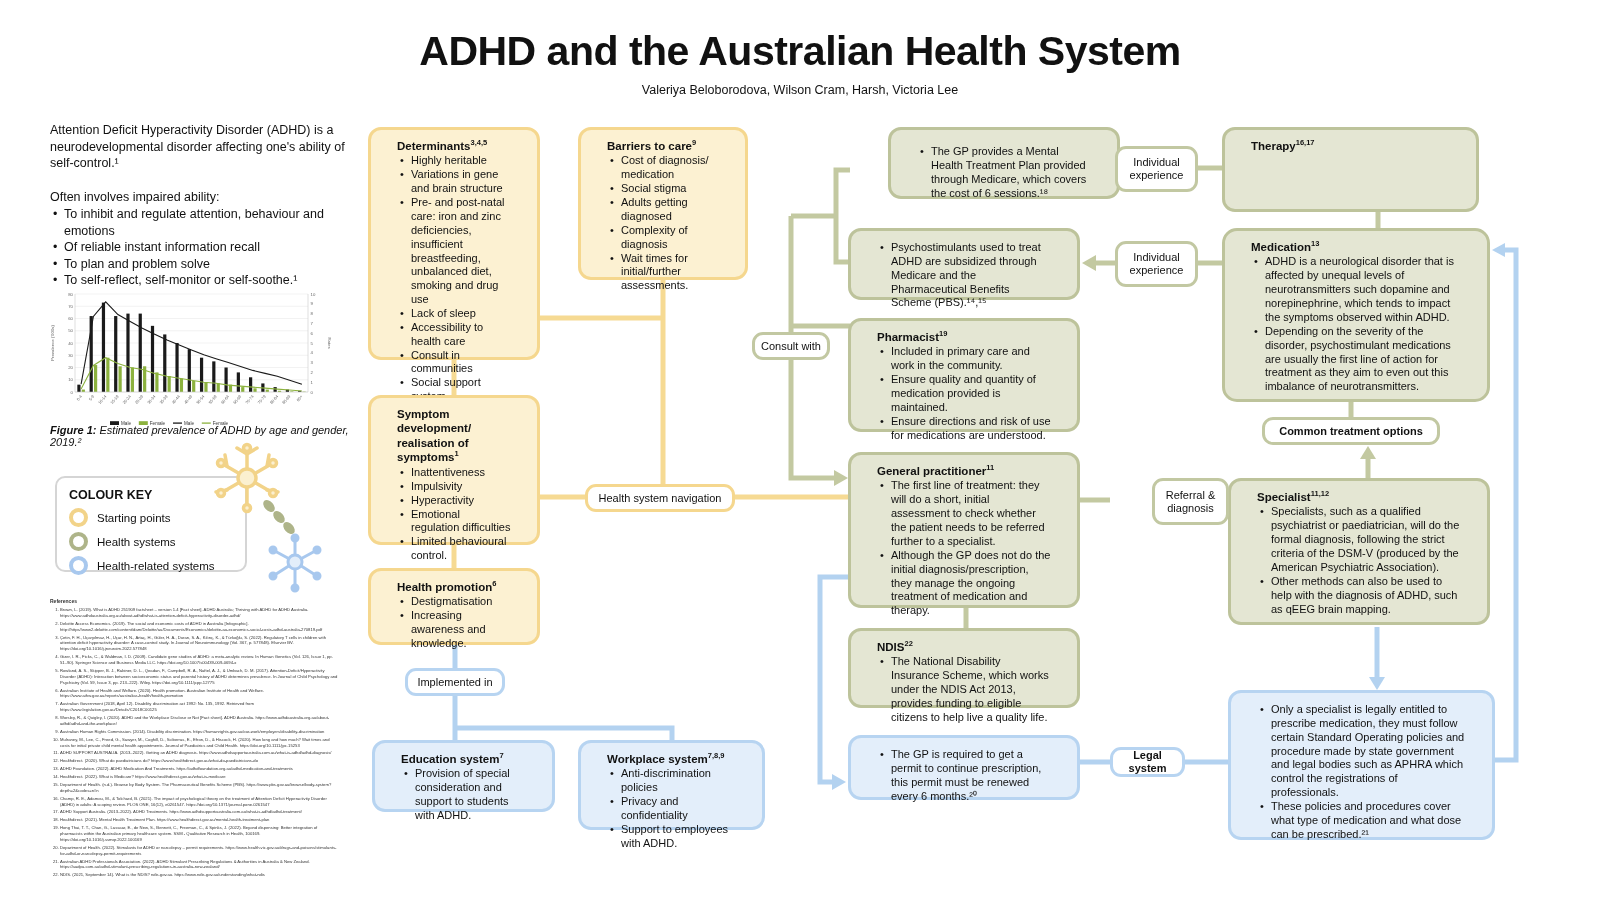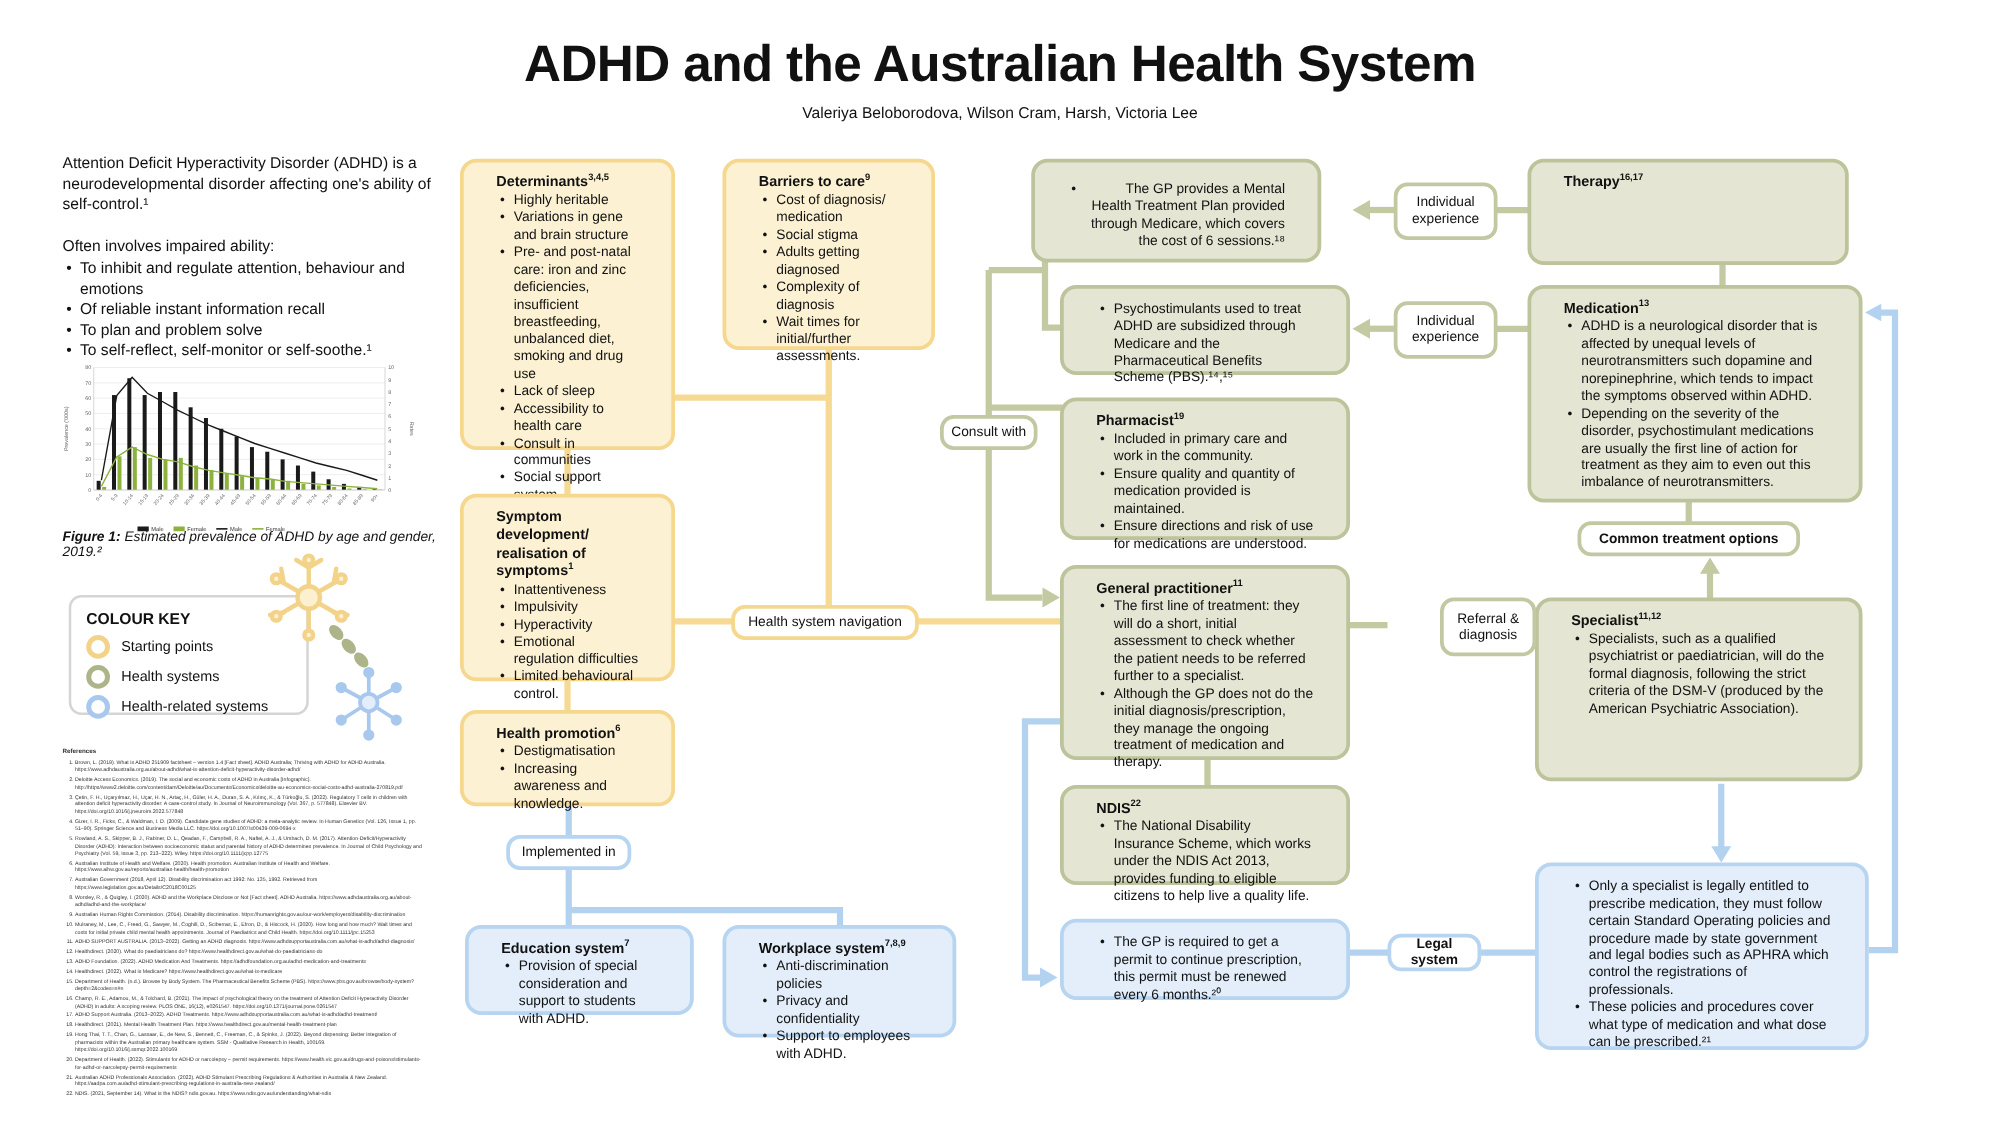--- a/index.html
+++ b/index.html
@@ -325,21 +325,21 @@
 </div>
 
 <div class="box yellow" style="left:368px;top:568px;width:172px;height:77px;">
   <div class="box-title"><span>Health promotion</span><sup>6</sup></div>
   <ul class="blist">
       <li>Destigmatisation</li>
       <li>Increasing awareness and knowledge.</li>
     </ul>
 </div>
 
-<div class="box olive" style="left:825px;top:127px;width:232px;height:83px;padding-top:14px;text-align:right;">
+<div class="box olive" style="left:888px;top:127px;width:232px;height:72px;padding-top:14px;">
   <ul class="blist">
       <li>The GP provides a Mental Health Treatment Plan provided through Medicare, which covers the cost of 6 sessions.¹⁸</li>
     </ul>
 </div>
 
 <div class="box olive" style="left:848px;top:228px;width:232px;height:72px;">
   <ul class="blist">
       <li>Psychostimulants used to treat ADHD are subsidized through Medicare and the Pharmaceutical Benefits Scheme (PBS).¹⁴,¹⁵</li>
     </ul>
 </div>
@@ -365,32 +365,33 @@
   <div class="box-title"><span>NDIS</span><sup>22</sup></div>
   <ul class="blist">
       <li>The National Disability Insurance Scheme, which works under the NDIS Act 2013, provides funding to eligible citizens to help live a quality life.</li>
     </ul>
 </div>
 
 <div class="box olive" style="left:1222px;top:127px;width:257px;height:85px;">
   <div class="box-title"><span>Therapy</span><sup>16,17</sup></div>
 </div>
 
-<div class="box olive" style="left:1222px;top:228px;width:268px;height:174px;">
+<div class="box olive" style="left:1222px;top:228px;width:268px;height:174px;border-radius:15px;">
   <div class="box-title"><span>Medication</span><sup>13</sup></div>
   <ul class="blist">
       <li>ADHD is a neurological disorder that is affected by unequal levels of neurotransmitters such dopamine and norepinephrine, which tends to impact the symptoms observed within ADHD.</li>
       <li>Depending on the severity of the disorder, psychostimulant medications are usually the first line of action for treatment as they aim to even out this imbalance of neurotransmitters.</li>
     </ul>
 </div>
 
 <div class="box olive" style="left:1228px;top:478px;width:262px;height:147px;">
   <div class="box-title"><span>Specialist</span><sup>11,12</sup></div>
   <ul class="blist">
       <li>Specialists, such as a qualified psychiatrist or paediatrician, will do the formal diagnosis, following the strict criteria of the DSM-V (produced by the American Psychiatric Association).</li>
+      <li>Other methods can also be used to help with the diagnosis of ADHD, such as qEEG brain mapping.</li>
     </ul>
 </div>
 
 <div class="box blue" style="left:372px;top:740px;width:183px;height:72px;">
   <div class="box-title"><span>Education system</span><sup>7</sup></div>
   <ul class="blist">
       <li>Provision of special consideration and support to students with ADHD.</li>
     </ul>
 </div>
 

